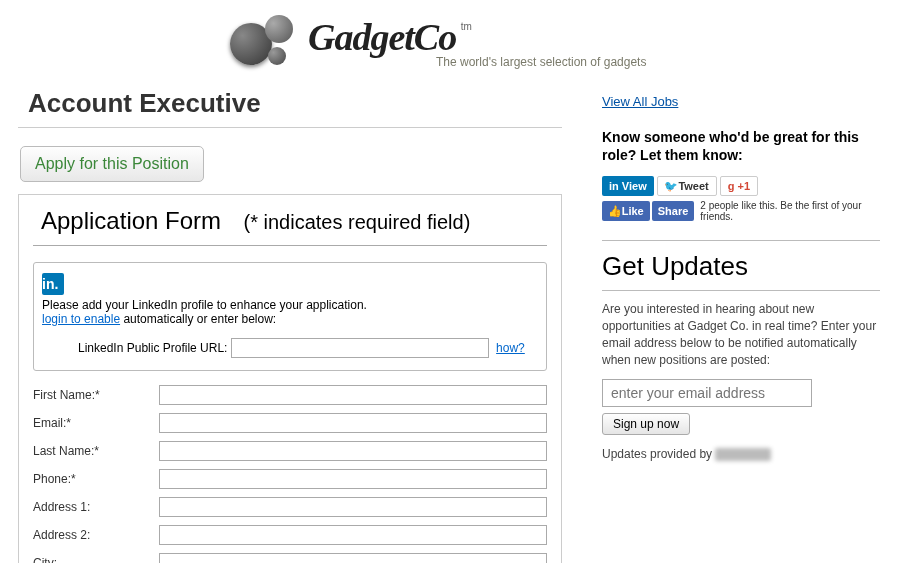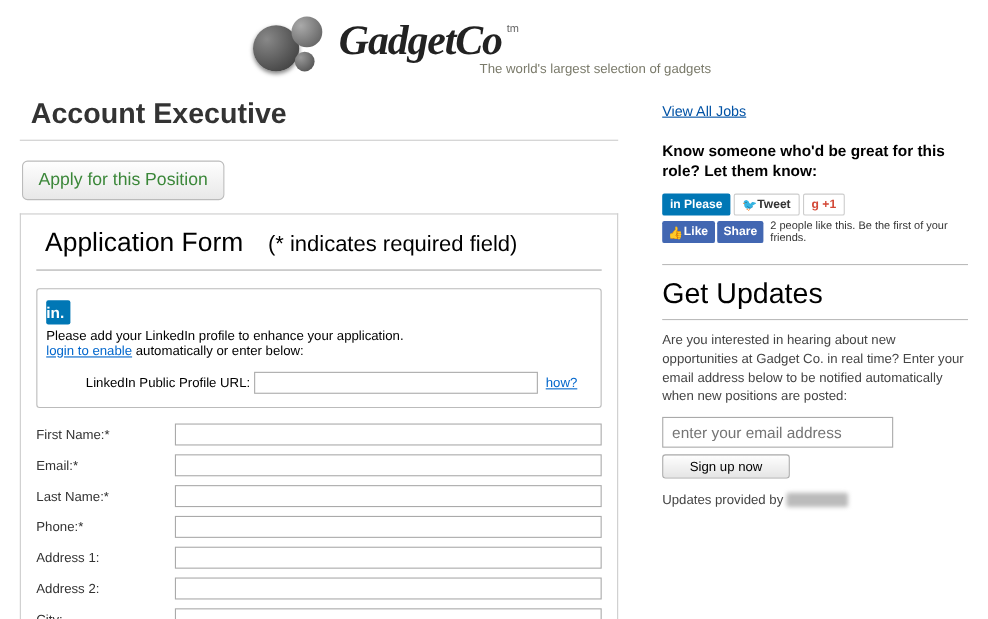--- a/index.html
+++ b/index.html
@@ -40,21 +40,21 @@
     .share-in { background: #0077b5; color: #fff; }
     .share-tw { background: #fff; color: #333; border: 1px solid #ccc; }
     .share-gp { background: #fff; color: #d34836; border: 1px solid #ccc; font-family: Arial; }
     .fb-row { display: flex; align-items: center; gap: 2px; margin-bottom: 18px; }
     .fb-btn { display: inline-flex; align-items: center; height: 20px; background: #4267b2; color: #fff; font-size: 11px; font-weight: bold; padding: 0 6px; border-radius: 2px; cursor: pointer; }
     .fb-text { font-size: 10px; color: #333; margin-left: 4px; }
     .getupdates-hr { border: none; border-top: 1px solid #bbb; margin-bottom: 10px; }
     .getupdates-title { font-size: 26px; font-weight: normal; margin-bottom: 8px; }
     .getupdates-text { font-size: 12px; color: #444; line-height: 1.4; margin-bottom: 10px; }
     .email-input { width: 210px; height: 28px; border: 1px solid #aaa; padding: 4px 8px; font-size: 14px; color: #888; margin-bottom: 6px; }
-    .signup-btn { display: inline-block; font-size: 12px; background: linear-gradient(#fefefe, #e5e5e5); border: 1px solid #aaa; border-radius: 3px; padding: 3px 24px; cursor: pointer; margin-bottom: 12px; }
+    .signup-btn { display: inline-block; font-size: 12px; background: linear-gradient(#fefefe, #e5e5e5); border: 1px solid #aaa; border-radius: 3px; padding: 3px 10px; cursor: pointer; margin-bottom: 12px; }
     .provided { font-size: 12px; color: #444; }
     .provided-blur { display: inline-block; width: 56px; height: 13px; background: #bbb; vertical-align: middle; filter: blur(2px); border-radius: 2px; }
   </style>
 </head>
 <body>
 
 <div class="header">
   <div class="logo-gears">
     <div class="gear gear-big"></div>
     <div class="gear gear-small"></div>
@@ -119,21 +119,21 @@
         <label class="field-label">City:</label>
         <input class="field-input" type="text" style="">
       </div>
     </div>
   </div>
 
   <div class="sidebar">
     <a class="view-all">View All Jobs</a>
     <div class="know-someone">Know someone who'd be great for this role? Let them know:</div>
     <div class="share-row">
-      <span class="share-btn share-in">in Please</span>
+      <span class="share-btn share-in">in View</span>
       <span class="share-btn share-tw">🐦<span>Tweet</span></span>
       <span class="share-btn share-gp"><b style="color:#d34836">g</b>&nbsp;<span>+1</span></span>
     </div>
     <div class="fb-row">
       <span class="fb-btn">👍 <span>Like</span></span>
       <span class="fb-btn">Share</span>
       <span class="fb-text">2 people like this. Be the first of your friends.</span>
     </div>
     <hr class="getupdates-hr">
     <h2 class="getupdates-title">Get Updates</h2>

